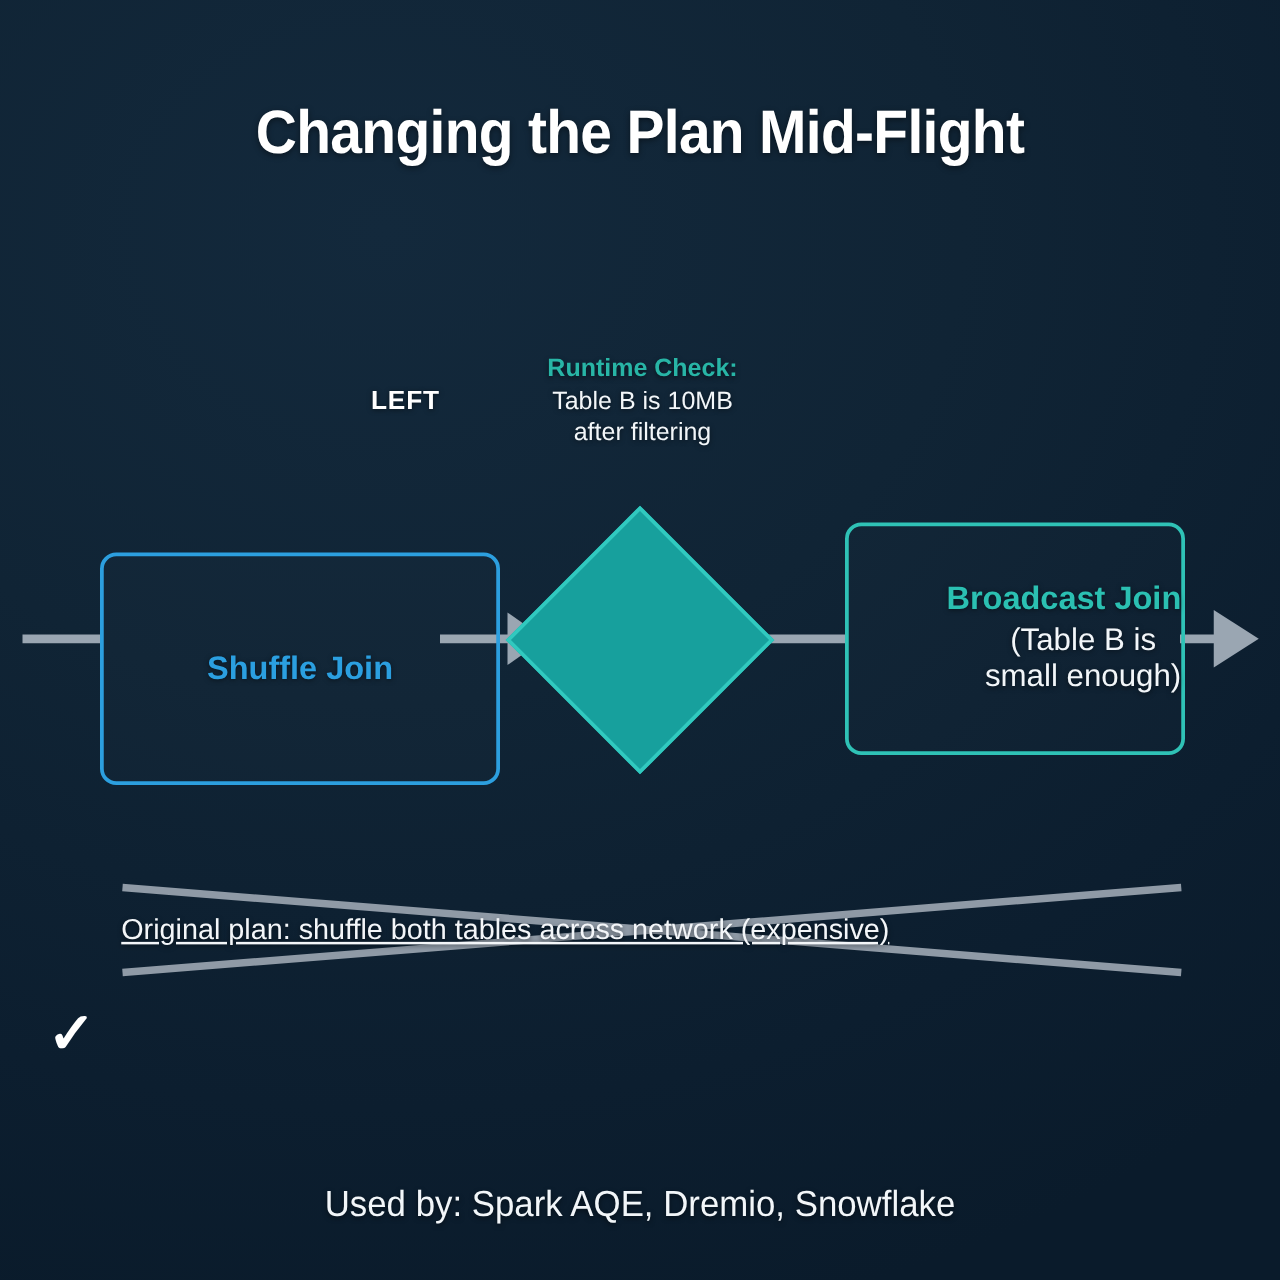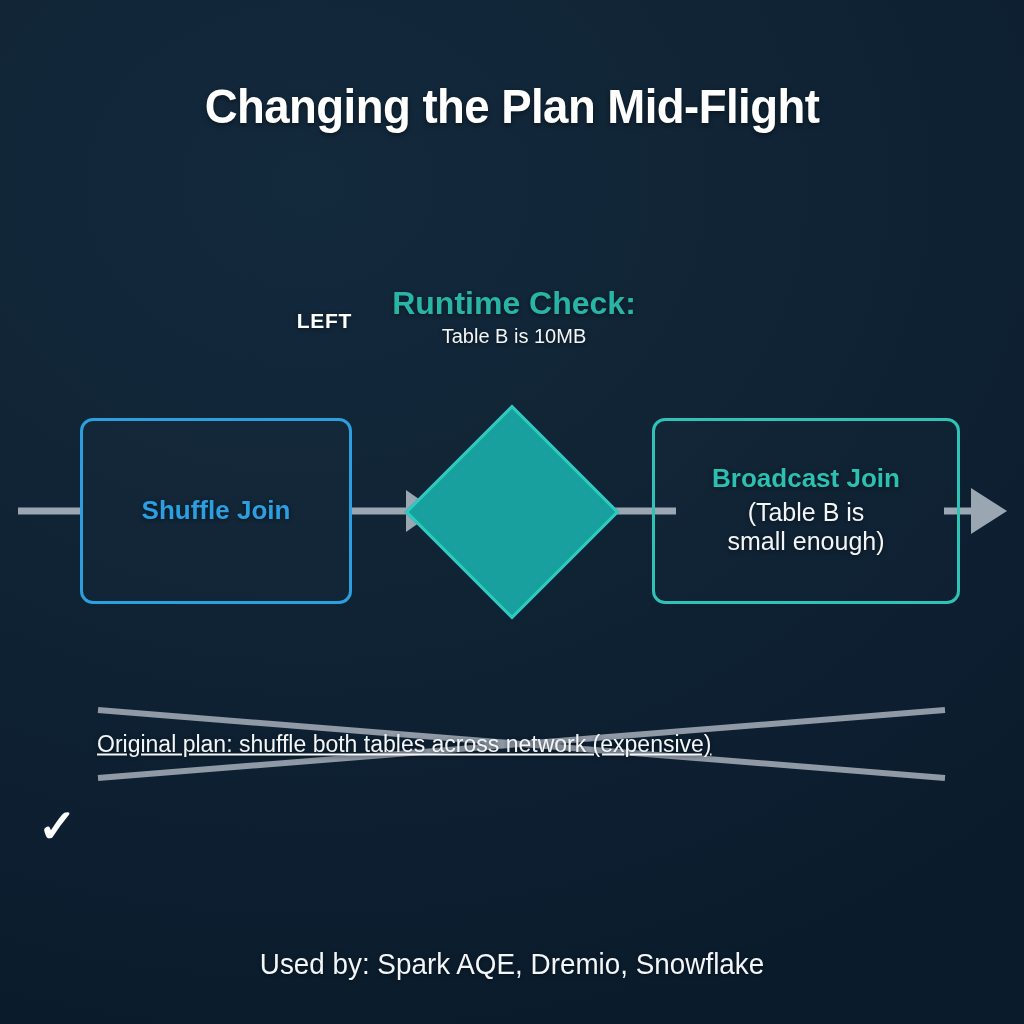--- a/index.html
+++ b/index.html
@@ -65,21 +65,21 @@
     position: absolute;
     left: 370px;
     top: 283px;
     width: 288px;
     text-align: center;
     line-height: 1.28;
     text-shadow: 0 1px 4px rgba(0,0,0,0.5);
   }
   #caption-center .rc-title {
     display: block;
-    font-size: 32px;
+    font-size: 20px;
     font-weight: bold;
     color: #28b5a6;
   }
   #caption-center .rc-line {
     display: block;
     font-size: 20px;
     color: #f2f6f9;
   }
 
   
@@ -91,27 +91,29 @@
     box-sizing: border-box;
     display: flex;
     flex-direction: column;
     align-items: center;
     justify-content: center;
     text-align: center;
     background: rgba(255,255,255,0.012);
   }
   #node-left {
     left: 80px;
+    width: 320px;
+    border: 3px solid #2c9fdf;
+    margin-top: 24px;
+  }
+  #node-right {
+    left: 676px;
     width: 272px;
-    border: 3px solid #2c9fdf;
-  }
-  #node-right {
-    left: 652px;
-    width: 308px;
     border: 3px solid #2fc2b6;
+    align-items: flex-end;
   }
   .node-title {
     font-size: 26px;
     font-weight: bold;
     line-height: 1.05;
     text-shadow: 0 1px 4px rgba(0,0,0,0.5);
   }
   #node-left .node-title  { color: #2b9fe0; }
   #node-right .node-title { color: #2bc0b2; }
   .node-sub {
@@ -194,20 +196,21 @@
 
   <div id="title">Changing the Plan Mid-Flight</div>
 
   <div id="caption-left" class="col-caption">
     <div class="cap-kicker">LEFT</div>
   </div>
 
   <div id="caption-center">
     <span class="rc-title">Runtime Check:</span>
     <span class="rc-line">Table B is 10MB</span>
+    <span class="rc-line">after filtering</span>
   </div>
 
 
   <svg id="connectors" viewBox="0 0 1024 1024">
 
     <line x1="18" y1="511" x2="80" y2="511" stroke="#9aa6b2" stroke-width="7"></line>
 
     <line x1="352" y1="511" x2="410" y2="511" stroke="#9aa6b2" stroke-width="7"></line>
     <polygon points="406,490 436,511 406,532" fill="#9aa6b2"></polygon>
 

